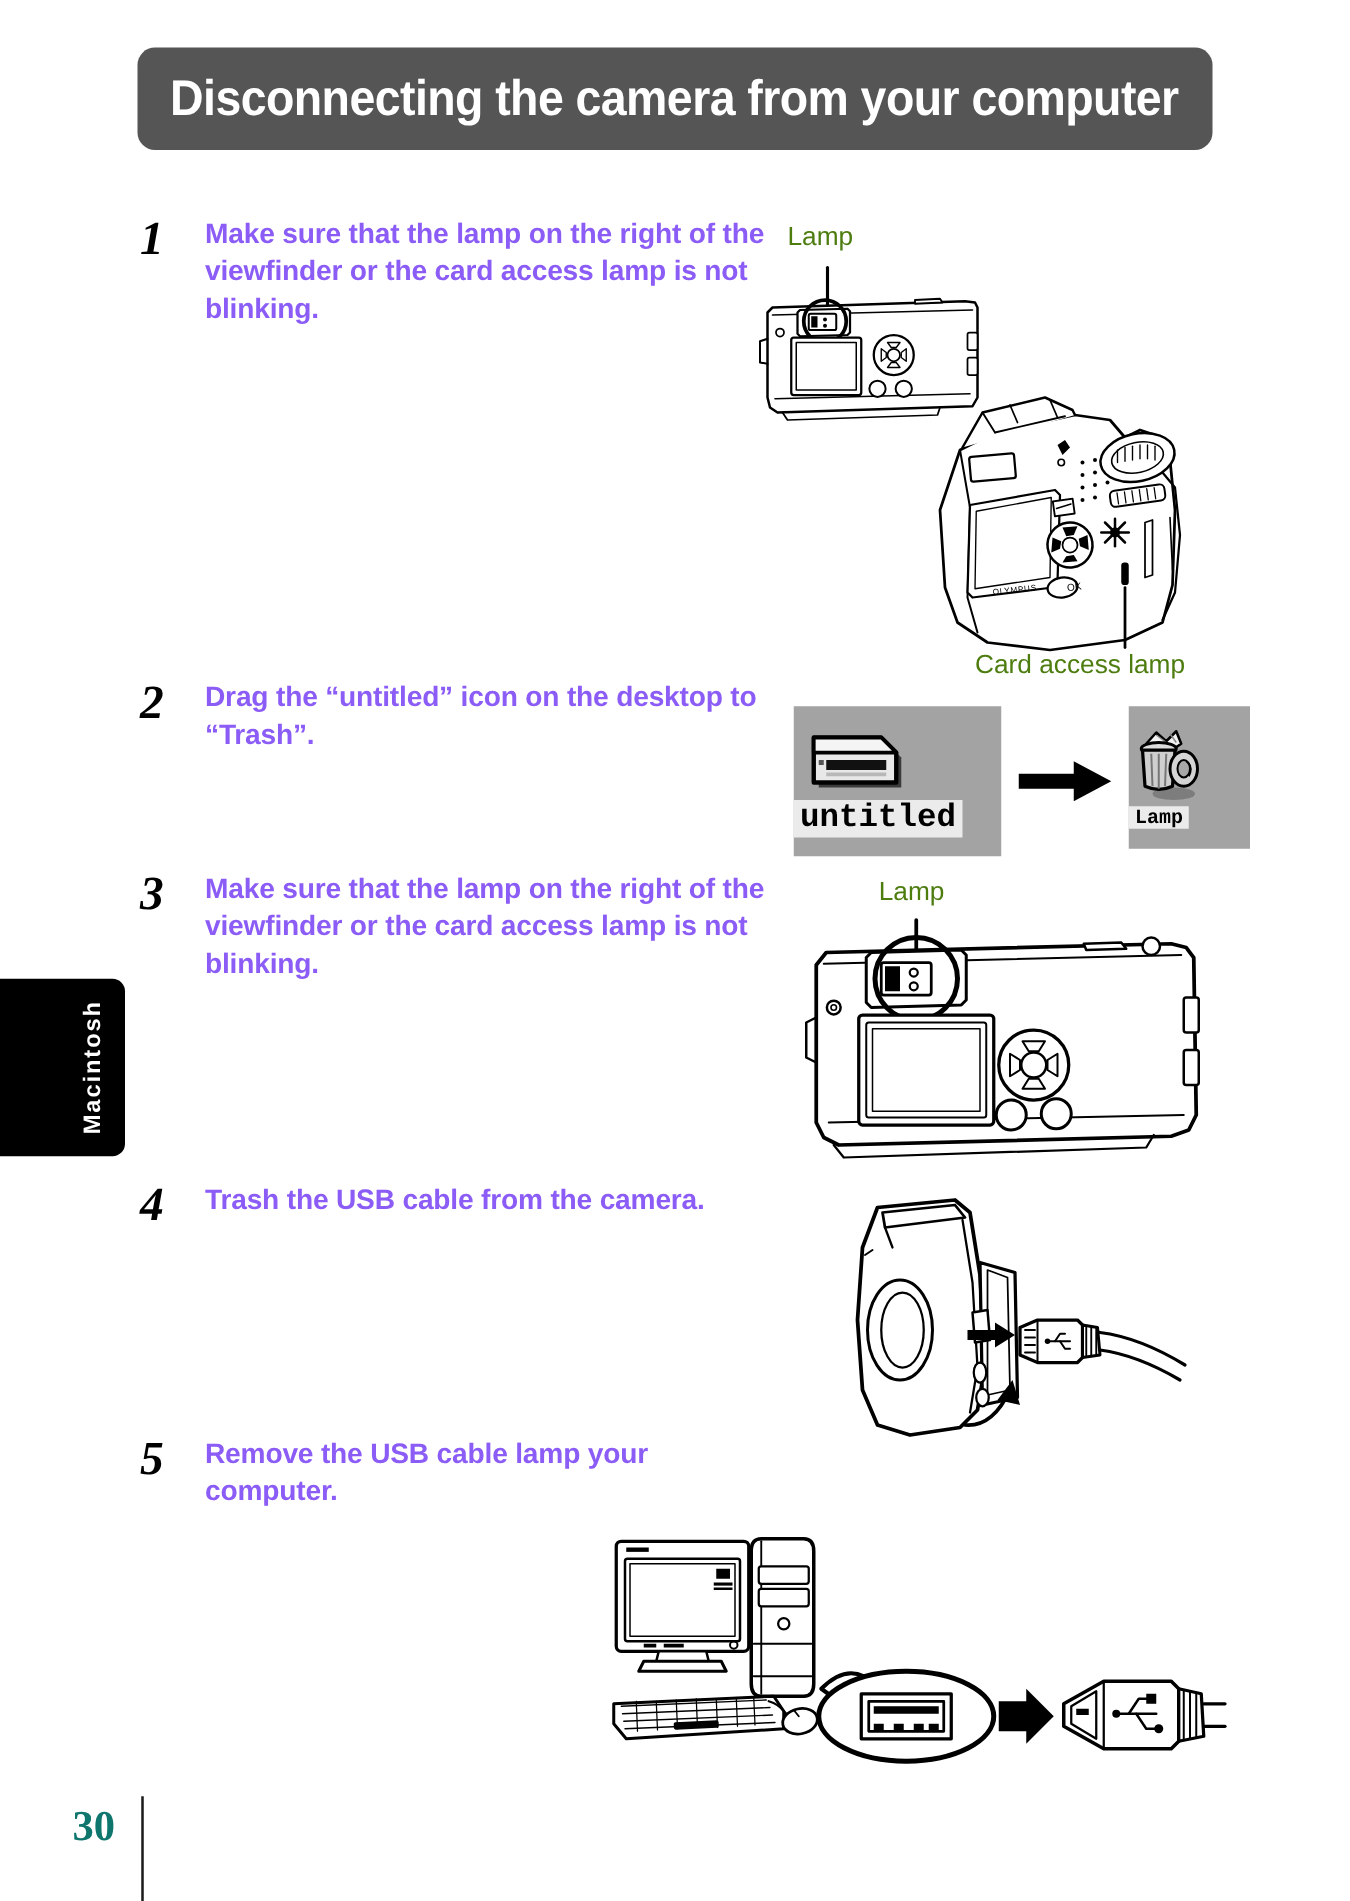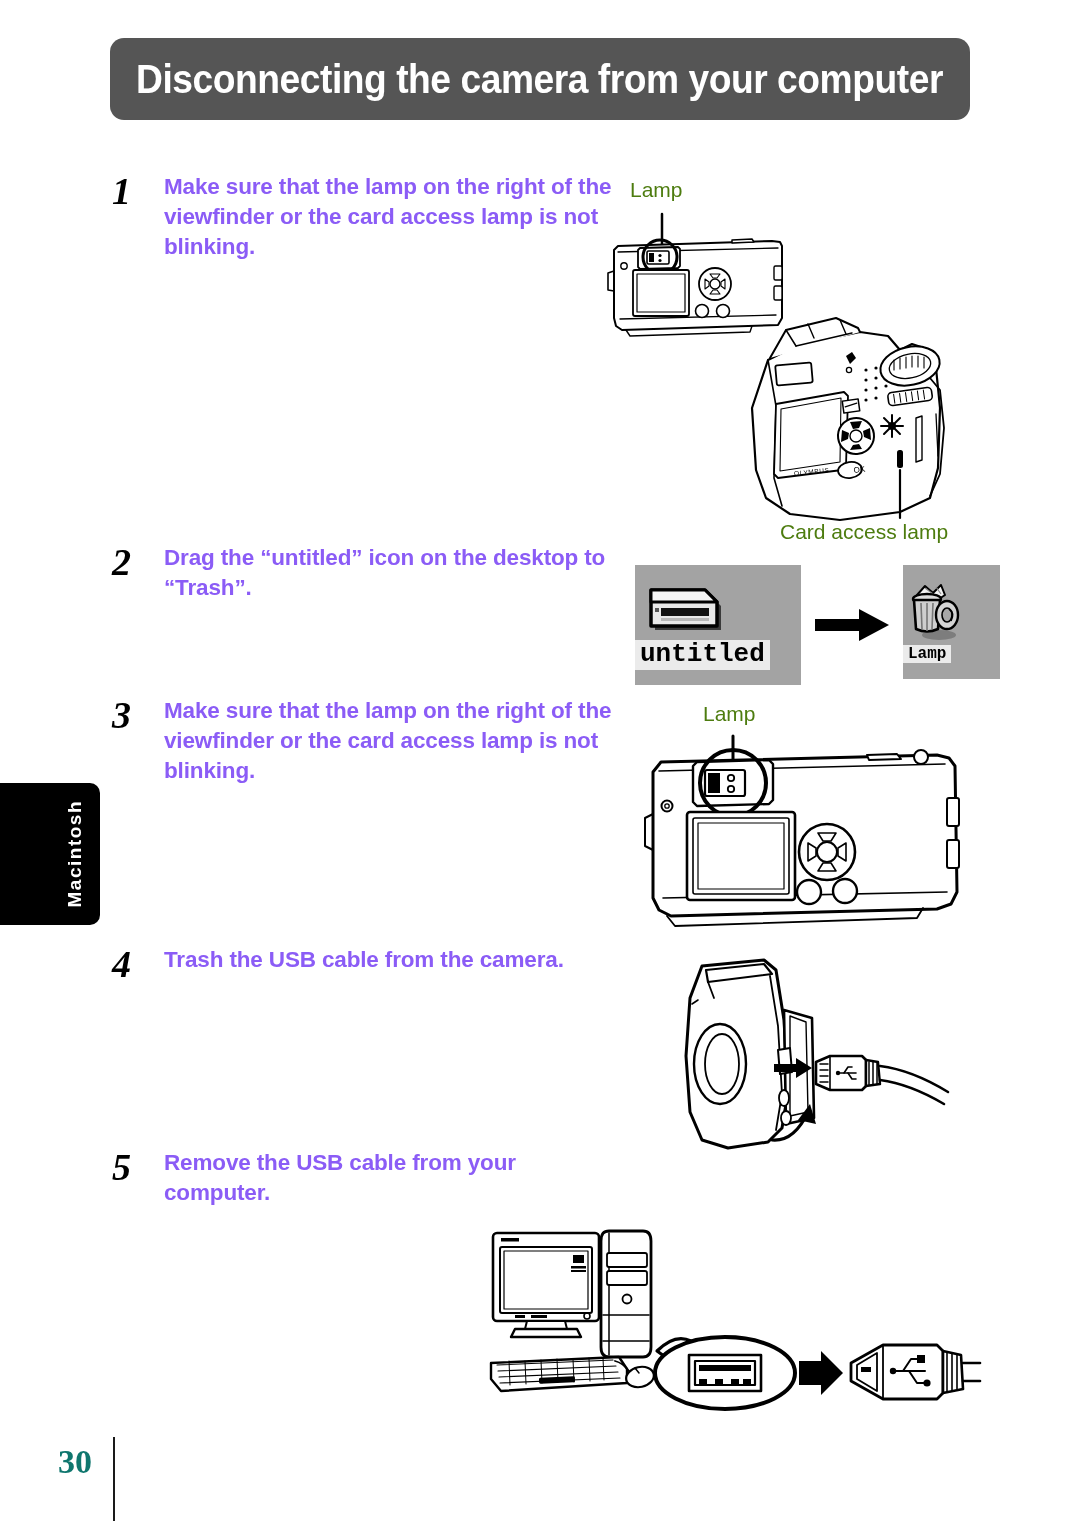--- a/index.html
+++ b/index.html
@@ -480,21 +480,21 @@
         </g>
 
         <path d="M208 114 Q240 118 276 140" stroke-width="2.6"></path>
         <path d="M208 128 Q238 132 272 152" stroke-width="2.6"></path>
       </g>
     </svg>
   </div>
 
   <div class="step" id="step5">
     <div class="step-num">5</div>
-    <div class="step-text">Remove the USB cable from your computer.</div>
+    <div class="step-text">Remove the USB cable lamp your computer.</div>
   </div>
 
   <div class="figure" id="fig5">
     <svg width="495" height="185" viewBox="0 0 495 185">
       <g fill="none" stroke="#000" stroke-width="2.2" stroke-linejoin="round" stroke-linecap="round">
 
         <rect x="8" y="8" width="106" height="88" rx="4" fill="#fff" stroke-width="2.6"></rect>
         <rect x="15" y="22" width="92" height="66" rx="2" fill="#fff" stroke-width="2"></rect>
         <rect x="19" y="26" width="84" height="58" fill="#fff" stroke-width="1.2"></rect>
 

